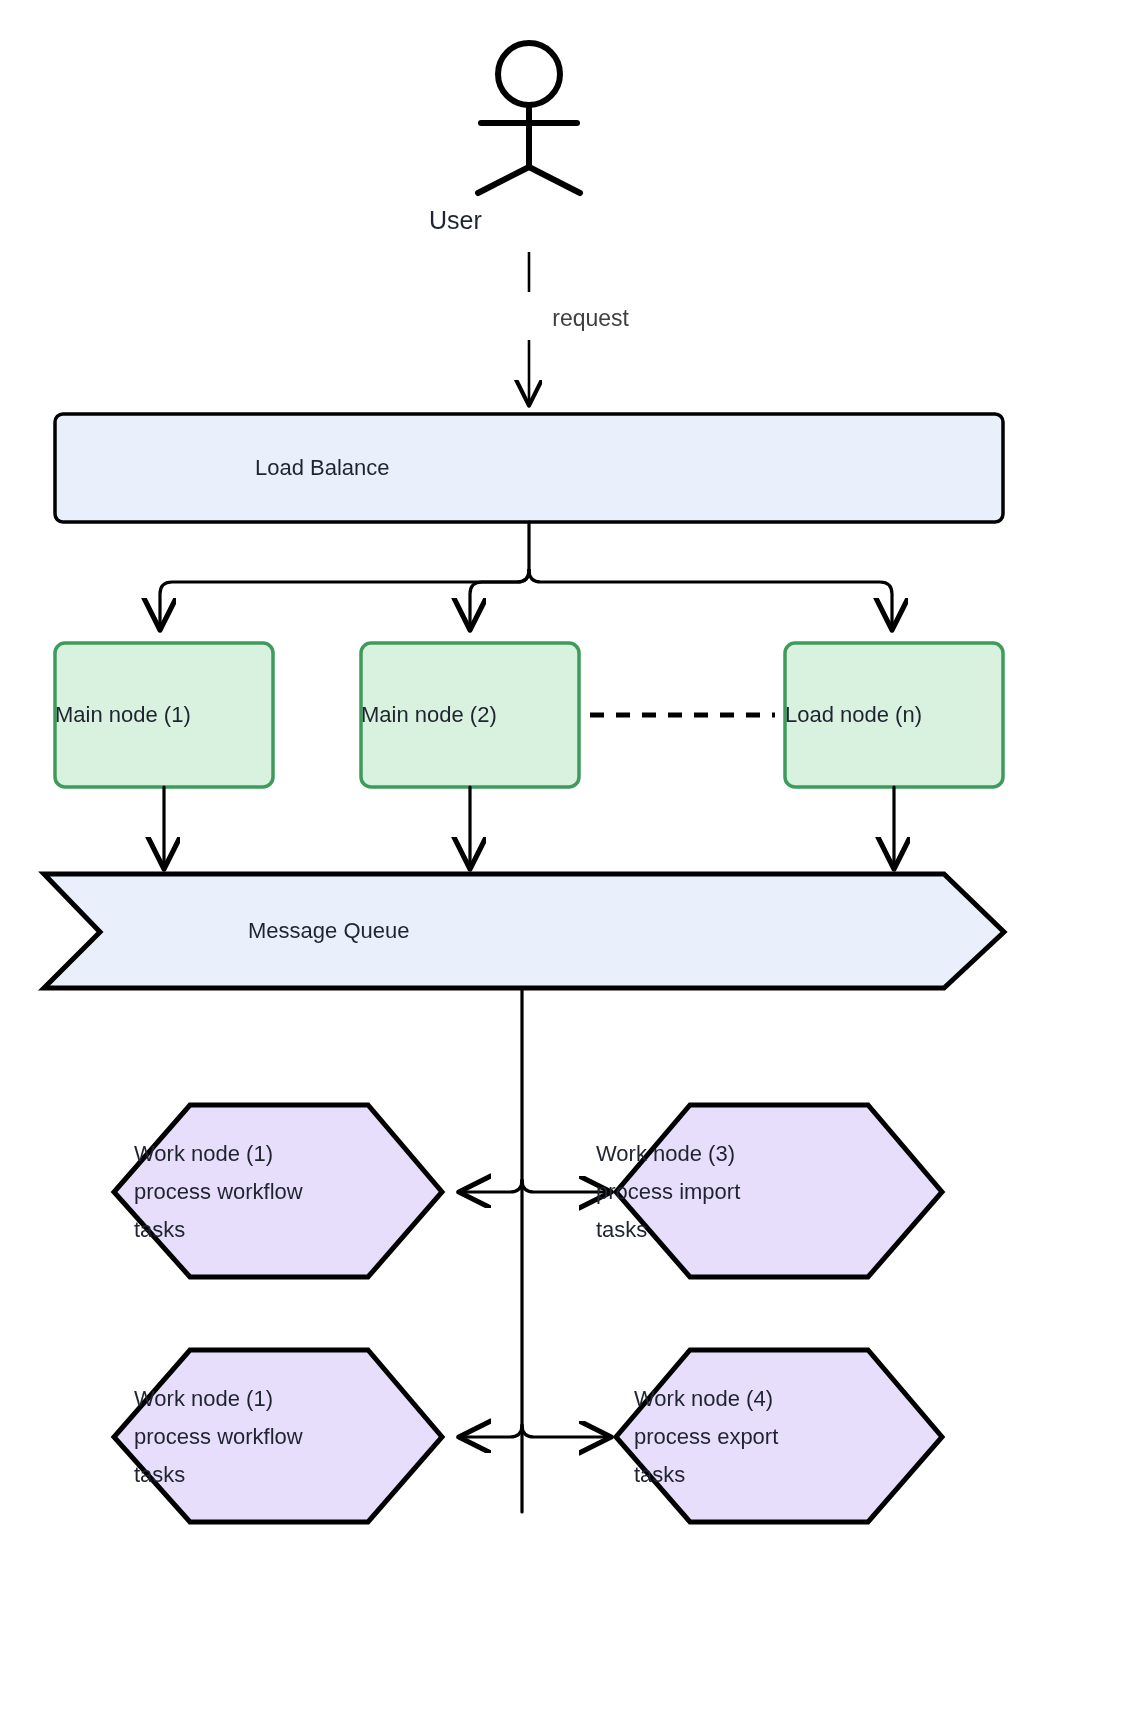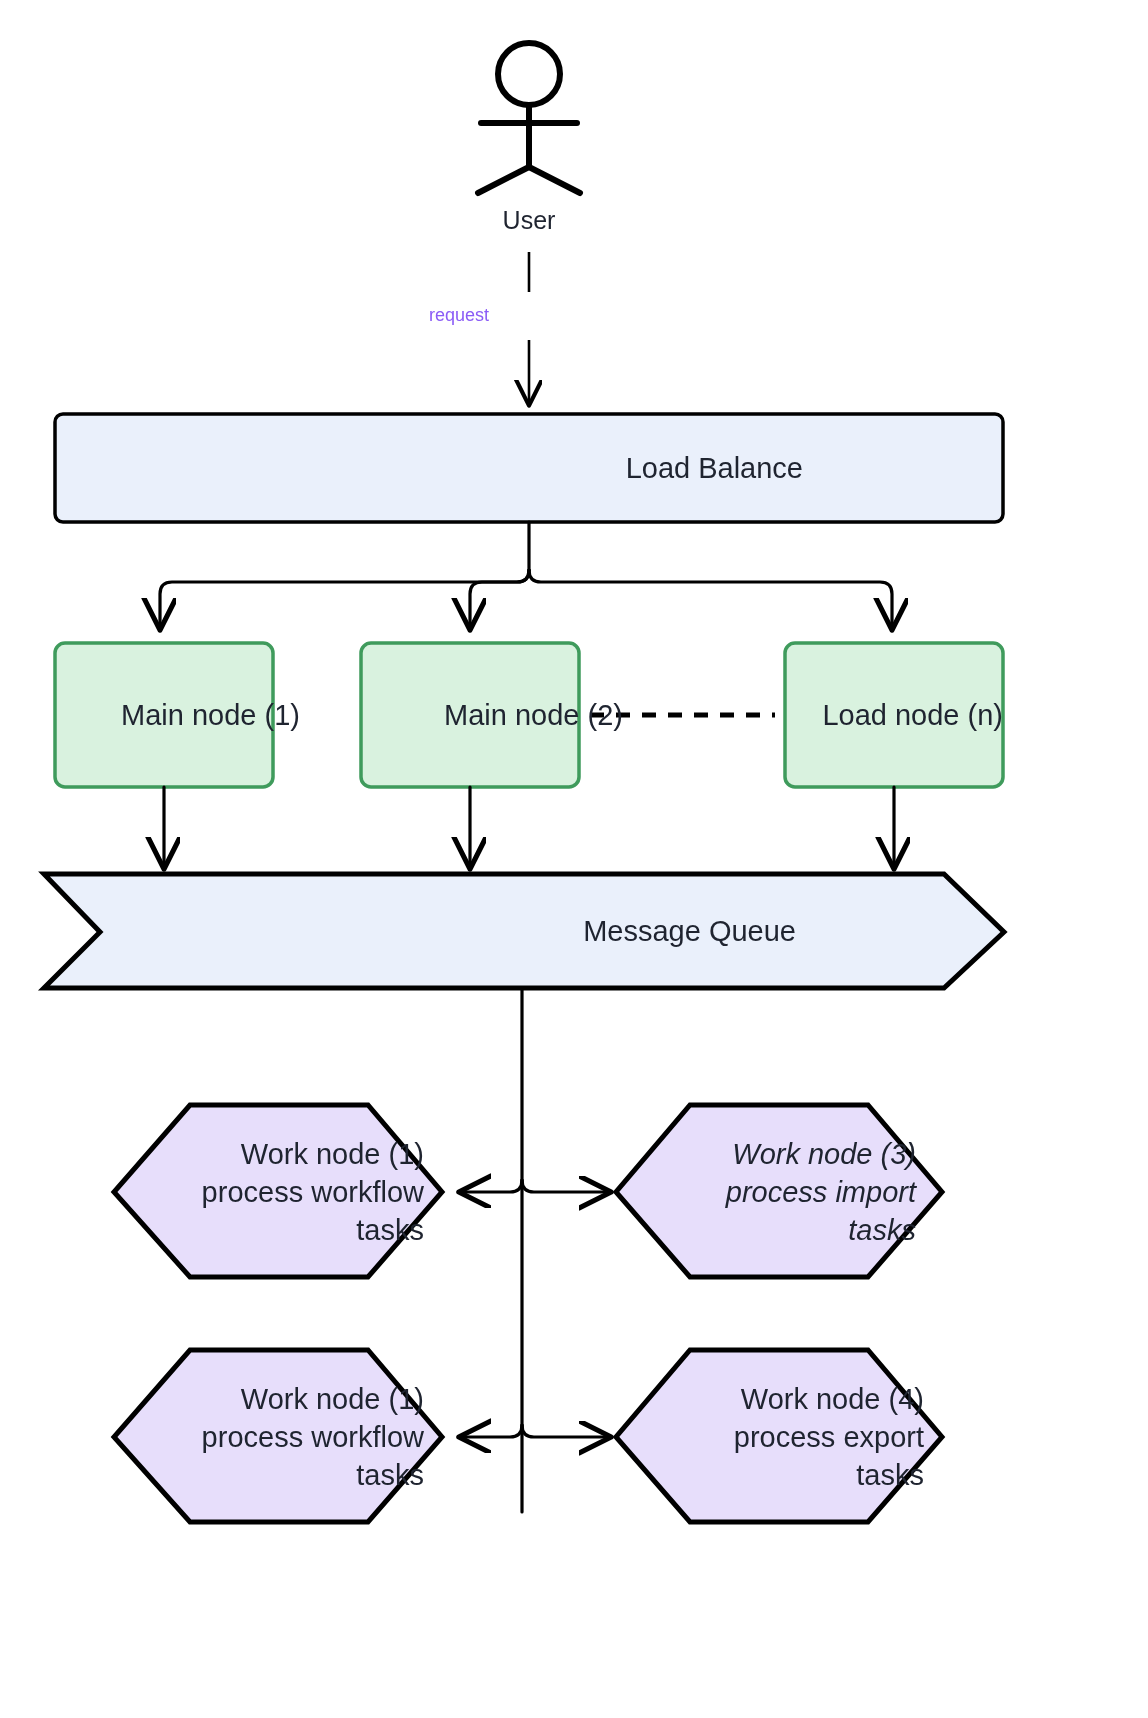--- a/index.html
+++ b/index.html
@@ -20,38 +20,38 @@
   }
   #diagram-svg {
     position: absolute;
     top: 0;
     left: 0;
     width: 1148px;
     height: 1718px;
   }
   .node-label {
     position: absolute;
-    text-align: right;
+    text-align: left;
     color: #1f2430;
     font-family: "Liberation Sans", sans-serif;
-    font-size: 29px;
+    font-size: 22px;
     line-height: 38px;
     pointer-events: none;
     white-space: pre-line;
   }
   .edge-label {
     position: absolute;
-    text-align: left;
-    color: #8b5cf6;
+    text-align: right;
+    color: #404040;
     font-family: "Liberation Sans", sans-serif;
-    font-size: 18px;
+    font-size: 23px;
   }
   .actor-label {
     position: absolute;
-    text-align: center;
+    text-align: left;
     color: #1f2430;
     font-family: "Liberation Sans", sans-serif;
     font-size: 25px;
   }
 </style>
 </head>
 <body>
 
 <div id="diagram-root">
 
@@ -129,21 +129,21 @@
 
   <div class="node-label" style="left:55px; top:696px; width:245px;">Main node (1)</div>
   <div class="node-label" style="left:361px; top:696px; width:262px;">Main node (2)</div>
   <div class="node-label" style="left:785px; top:696px; width:218px;">Load node (n)</div>
 
   <div class="node-label" style="left:248px; top:912px; width:548px;">Message Queue</div>
 
   <div class="node-label" style="left:134px; top:1135px; width:290px;">Work node (1)
 process workflow
 tasks</div>
-  <div class="node-label" style="left:626px; top:1135px; width:290px;font-style:italic;">Work node (3)
+  <div class="node-label" style="left:596px; top:1135px; width:290px;">Work node (3)
 process import
 tasks</div>
   <div class="node-label" style="left:134px; top:1380px; width:290px;">Work node (1)
 process workflow
 tasks</div>
   <div class="node-label" style="left:634px; top:1380px; width:290px;">Work node (4)
 process export
 tasks</div>
 
 </div>

